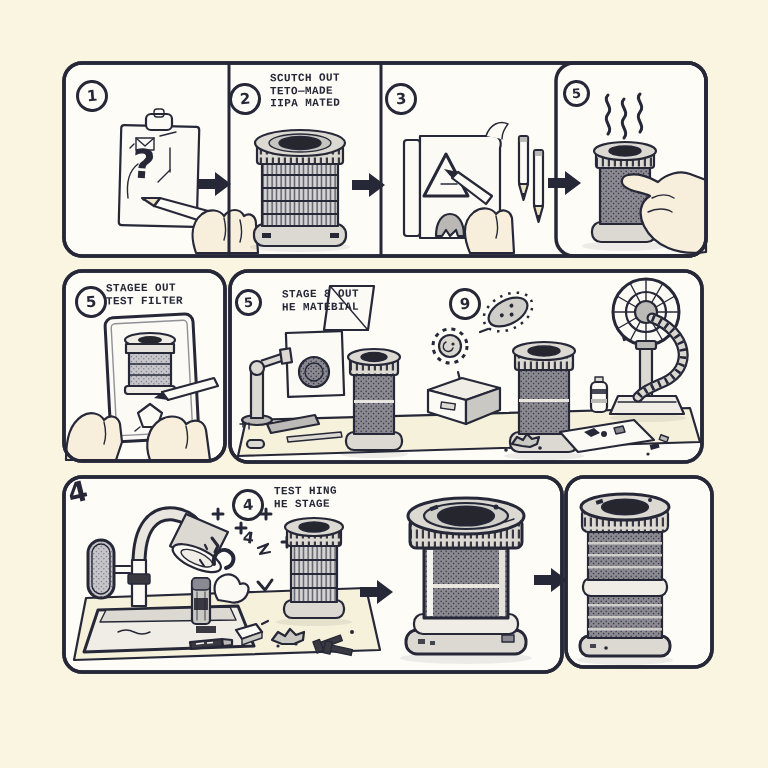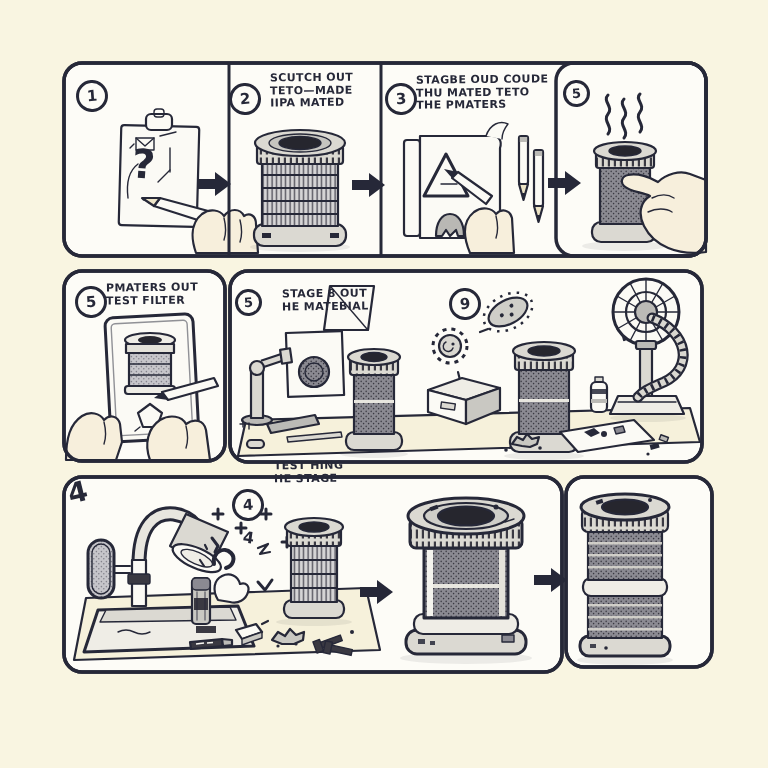--- a/index.html
+++ b/index.html
@@ -13,21 +13,21 @@
   .pnl{fill:#FDFCF7;stroke:#262838;stroke-width:3.5;}
   .fN{fill:none}.fW{fill:#FBFAF5}.fL{fill:#DBD9D2}.fM{fill:#BBBAB6}.fC{fill:#C9C8C2}
   .fK{fill:#F7EFDC}.fI{fill:#262838}.fH{fill:#26262e}.fD{fill:#F6F1DB}.fE{fill:#EFEDE6}
   .shadow{fill:rgba(40,40,50,0.08)}
   
   .badge{position:absolute;width:26px;height:26px;border:3px solid #262838;border-radius:50%;
          display:flex;align-items:center;justify-content:center;font-weight:bold;font-size:15px;
          transform:rotate(-4deg);background:transparent;line-height:1;}
   .badge.sm{width:21px;height:21px;font-size:13px;}
   .caption{position:absolute;font-weight:bold;font-size:11px;line-height:12.5px;
-           letter-spacing:0.4px;transform:rotate(-0.6deg);white-space:nowrap;}
+           letter-spacing:0.4px;transform:rotate(-0.6deg);white-space:nowrap;font-family:Liberation Mono, monospace;}
   .glyph{position:absolute;font-weight:bold;line-height:1;}
 </style>
 </head>
 <body>
 
 <div class="stage">
 <svg width="768" height="768" viewBox="0 0 768 768">
   <defs>
     <pattern id="mesh" patternUnits="userSpaceOnUse" width="5" height="5">
       <rect width="5" height="5" fill="#8B8A92"></rect>
@@ -404,34 +404,29 @@
   <div class="badge" style="left:75px;top:286px">5</div>
   <div class="badge sm" style="left:235px;top:289px">5</div>
   <div class="badge" style="left:449px;top:288px">9</div>
   <div class="badge" style="left:232px;top:489px">4</div>
 
   <div class="caption" style="left:270px;top:72px">
     <div>SCUTCH OUT</div>
     <div>TETO—MADE</div>
     <div>IIPA MATED</div>
   </div>
-  <div class="caption" style="left:416px;top:74px">
-    <div>STAGBE OUD COUDE</div>
-    <div>THU MATED TETO</div>
-    <div>THE PMATERS</div>
-  </div>
   <div class="caption" style="left:106px;top:282px">
-    <div>PMATERS OUT</div>
+    <div>STAGEE OUT</div>
     <div>TEST FILTER</div>
   </div>
   <div class="caption" style="left:282px;top:288px">
     <div>STAGE 8 OUT</div>
     <div>HE MATEBIAL</div>
   </div>
-  <div class="caption" style="left:274px;top:460px">
+  <div class="caption" style="left:274px;top:485px">
     <div>TEST HING</div>
     <div>HE STAGE</div>
   </div>
 
   <div class="glyph" style="left:132px;top:144px;font-size:40px;transform:rotate(4deg)">?</div>
   <div class="glyph" style="left:68px;top:479px;font-size:28px;transform:rotate(-14deg)">4</div>
   <div class="glyph" style="left:243px;top:530px;font-size:16px;transform:rotate(8deg)">4</div>
 </div>
 
 </body></html>

